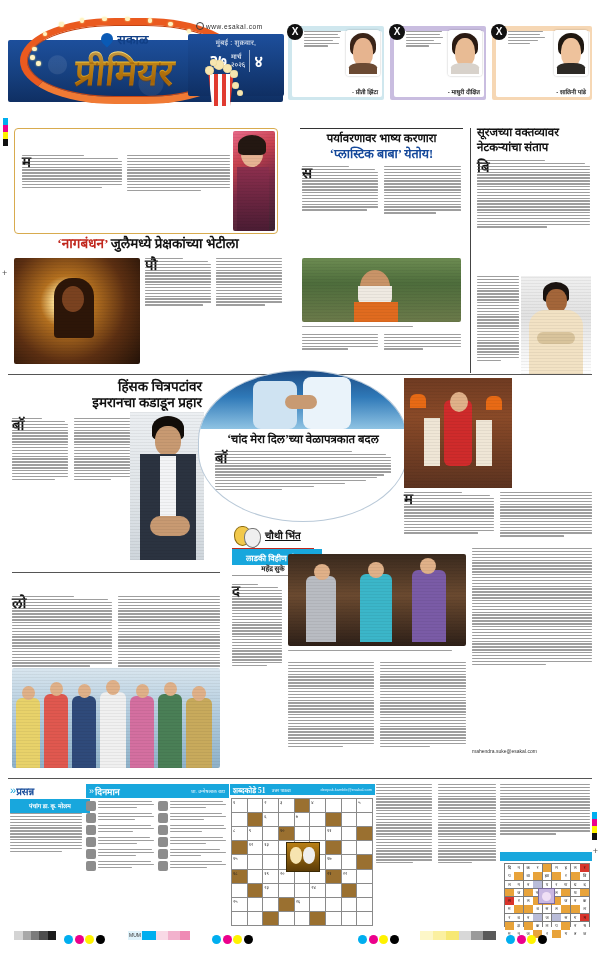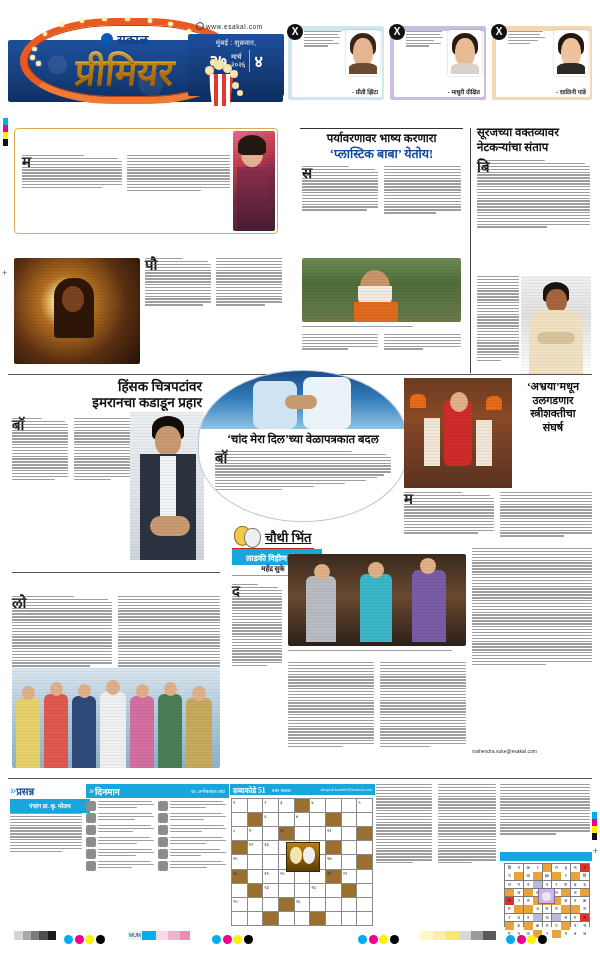--- a/index.html
+++ b/index.html
@@ -462,20 +462,24 @@
         <i></i>
         <i></i>
         <i></i>
         <i></i>
         <i></i>
         <i style="width:58%"></i>
     </div>
   </div>
 
   <div style="position:absolute;left:14px;top:236px;width:268px;height:132px;">
+    <div class="hl" style="position:absolute;left:0;top:0;width:268px;font-size:13.5px;line-height:15px;text-align:center;">
+      <span class="red" style="color:#c0271d">‘नागबंधन’</span>
+      <span> जुलैमध्ये प्रेक्षकांच्या भेटीला</span>
+    </div>
     <div class="ph grain" style="left:0px;top:22px;width:126px;height:106px;border-radius:2px;
                 background:radial-gradient(circle at 42% 42%,#f6d68a 0 14px,#b4701f 28%,#5c2f12 62%,#231208 100%);">
       <div style="position:absolute;left:40px;top:20px;width:40px;height:60px;border-radius:18px 18px 4px 4px;background:#2d1608;"></div>
       <div style="position:absolute;left:48px;top:28px;width:22px;height:26px;border-radius:50%;background:#7a4220;"></div>
     </div>
     <div class="tx xs" style="position:absolute;left:131px;top:22px;width:66px;">
       <span class="drop">पौ</span>
       <i style="width:58%"></i>
         <i style="width:95%"></i>
       <i></i>
@@ -610,26 +614,20 @@
   <div style="position:absolute;left:404px;top:378px;width:188px;height:180px;">
     <div class="ph grain" style="left:0px;top:0px;width:108px;height:110px;
                 background:linear-gradient(180deg,#6f3b22 0%,#8a4a28 35%,#5c3320 100%);">
       <div style="position:absolute;left:40px;top:22px;width:28px;height:66px;background:#cf2b2b;border-radius:6px;"></div>
       <div style="position:absolute;left:46px;top:14px;width:18px;height:20px;border-radius:50%;background:#e0b189;"></div>
       <div style="position:absolute;left:6px;top:16px;width:16px;height:14px;border-radius:6px 6px 0 0;background:#e86a15;"></div>
       <div style="position:absolute;left:82px;top:18px;width:16px;height:14px;border-radius:6px 6px 0 0;background:#e86a15;"></div>
       <div style="position:absolute;left:20px;top:40px;width:16px;height:48px;background:#efe6d6;"></div>
       <div style="position:absolute;left:72px;top:42px;width:16px;height:46px;background:#efe6d6;"></div>
     </div>
-    <div class="hl" style="position:absolute;left:110px;top:2px;width:78px;font-size:11px;line-height:13.5px;text-align:center;">
-      <span style="display:block">‘अभ्रया’मधून</span>
-      <span style="display:block">उलगडणार</span>
-      <span style="display:block">स्त्रीशक्तीचा</span>
-      <span style="display:block">संघर्ष</span>
-    </div>
     <div class="tx xs" style="position:absolute;left:0px;top:114px;width:90px;">
       <span class="drop">म</span>
       <i style="width:64%"></i>
         <i style="width:96%"></i>
       <i></i>
         <i></i>
         <i></i>
         <i></i>
         <i></i>
         <i></i>
@@ -661,21 +659,21 @@
     </div>
   </div>
 
   <div style="position:absolute;left:232px;top:522px;width:360px;height:248px;">
     <div style="position:absolute;left:0;top:0;width:82px;height:26px;">
       <div style="position:absolute;left:0;top:0;width:82px;height:26px;background:#fff;border-bottom:2px solid #c0271d;"></div>
       <div style="position:absolute;left:2px;top:2px;width:30px;height:22px;">
         <div style="position:absolute;left:0;top:2px;width:15px;height:18px;border-radius:50% 50% 55% 55%;background:#f2c94c;border:1px solid #8a6a10;"></div>
         <div style="position:absolute;left:10px;top:4px;width:15px;height:18px;border-radius:50% 50% 55% 55%;background:#efefef;border:1px solid #777;"></div>
       </div>
-      <div class="hl" style="position:absolute;left:33px;top:6px;font-size:13px;color:#111;text-decoration:underline;">चौथी भिंत</div>
+      <div class="hl" style="position:absolute;left:33px;top:6px;font-size:10px;color:#111;text-decoration:underline;">चौथी भिंत</div>
     </div>
     <div class="sec-badge" style="position:absolute;left:0;top:27px;width:82px;height:12px;justify-content:center;">
       <span>लाडकी विहीण योजना</span>
     </div>
     <div style="position:absolute;left:0;top:42px;width:82px;text-align:center;font-size:7px;font-weight:bold;color:#222;
                 font-family:'Liberation Serif',serif;border-bottom:1px solid #999;padding-bottom:2px;">महेंद्र सुके</div>
 
 
     <div class="ph grain" style="left:56px;top:32px;width:178px;height:92px;border-radius:2px;
                 background:linear-gradient(180deg,#3a2a1e 0%,#6b4a30 45%,#2e2018 100%);">

